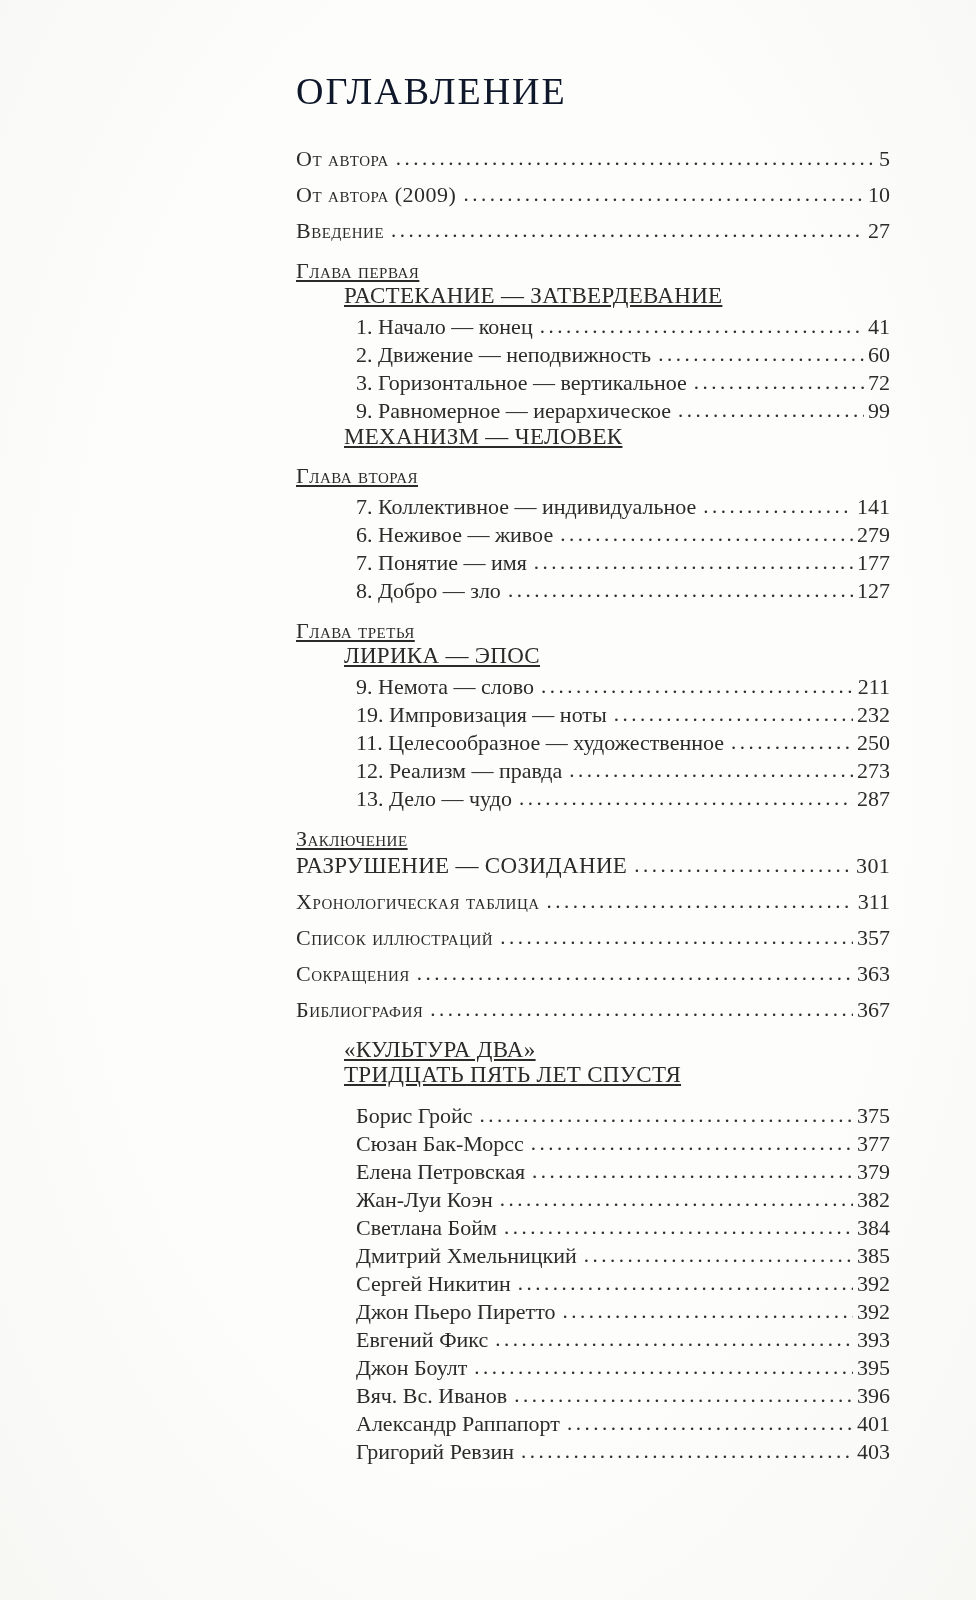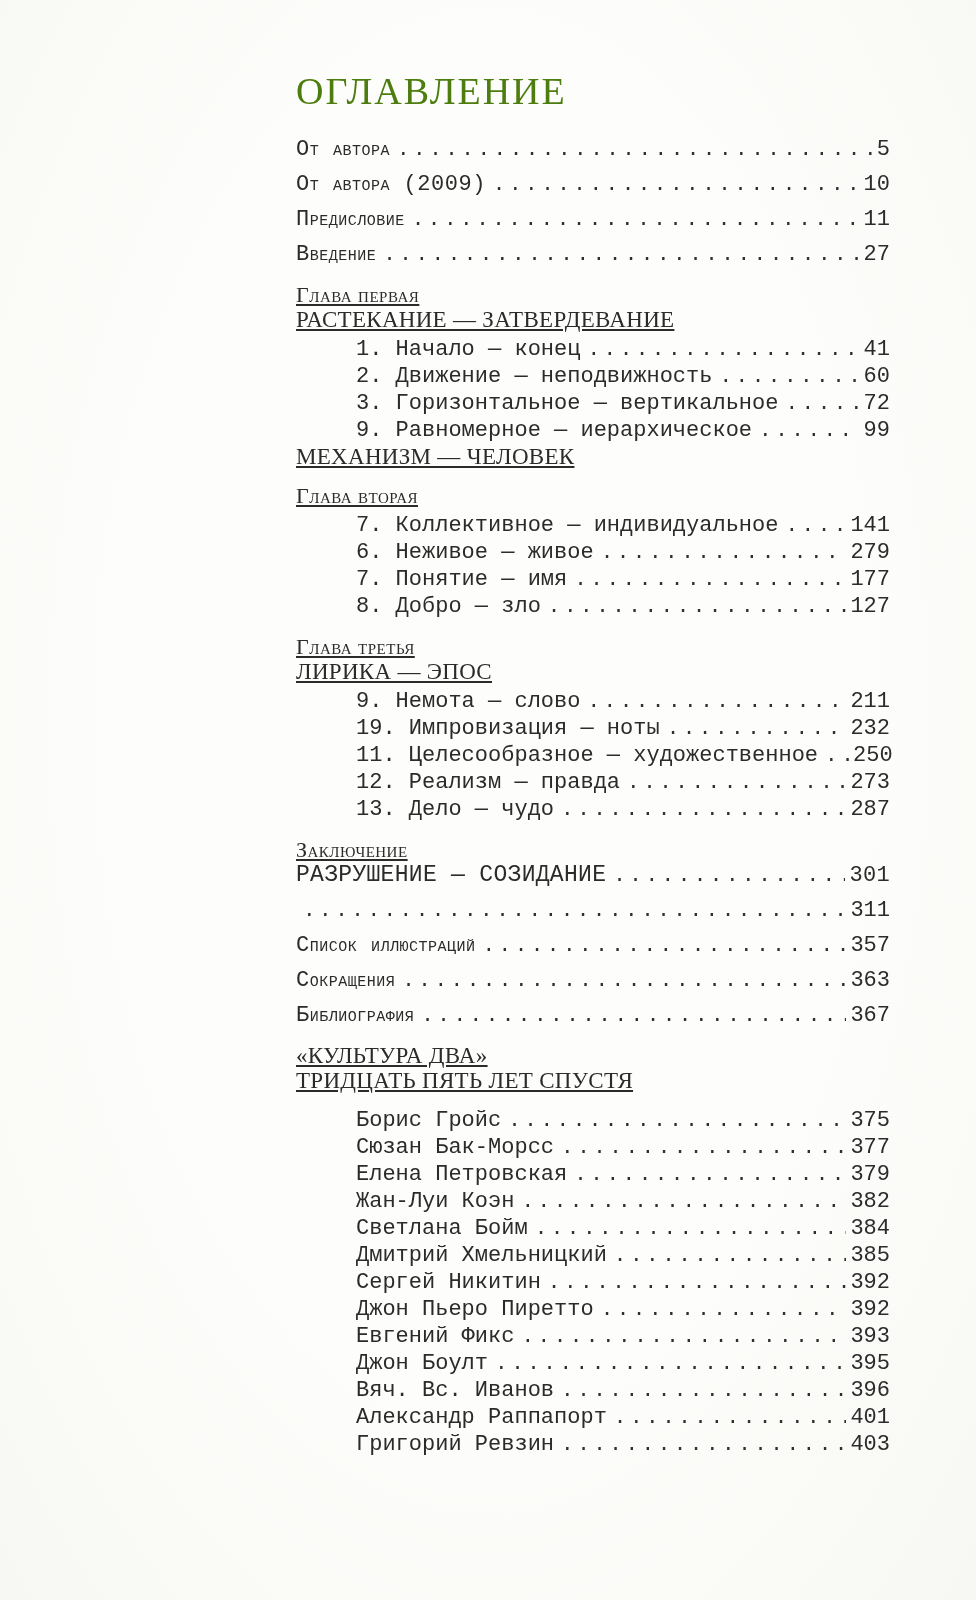--- a/index.html
+++ b/index.html
@@ -15,56 +15,56 @@
     font-family: "Liberation Serif", "DejaVu Serif", serif;
     -webkit-font-smoothing: antialiased;
   }
   main.page {
     box-sizing: border-box;
     width: 976px;
     height: 1600px;
     padding: 70px 86px 0 296px;
   }
   h1.page-title {
-    margin: 0 0 24px 0;
+    margin: 0 0 32px 0;
     font-size: 38px;
     font-weight: normal;
     line-height: 42px;
     letter-spacing: 2px;
-    color: #4d7c0f;
+    color: #0f172a;
   }
   
   .row {
     display: flex;
     align-items: center;
     font-size: 22px;
     line-height: 27px;
     margin-bottom: 8px;
     white-space: nowrap;
-    font-family: Liberation Mono, monospace;
   }
   .row .label { flex: none; }
   .row.indent {
     padding-left: 60px;
     margin-bottom: 0;
   }
   .row.caps { font-size: 23px; letter-spacing: 0.3px; }
   .sc .label {
     font-variant: small-caps;
     letter-spacing: 0.5px;
   }
   .h {
     font-size: 22px;
     line-height: 25px;
     white-space: nowrap;
     text-decoration: underline;
   }
   .h.caps {
     font-size: 23px;
     letter-spacing: 0.3px;
+    margin-left: 48px;
   }
   .gap-lg { margin-top: 14px; }
   .gap-sm { margin-top: 4px; }
   .dots {
     flex: 1 1 auto;
     overflow: hidden;
     white-space: nowrap;
     min-width: 24px;
     margin: 0 4px 0 7px;
   }
@@ -89,25 +89,20 @@
         <span class="label">От автора</span>
         <span class="dots"></span>
         <span class="pg">5</span>
       </div>
       <div class="row sc">
         <span class="label">От автора (2009)</span>
         <span class="dots"></span>
         <span class="pg">10</span>
       </div>
       <div class="row sc">
-        <span class="label">Предисловие</span>
-        <span class="dots"></span>
-        <span class="pg">11</span>
-      </div>
-      <div class="row sc">
         <span class="label">Введение</span>
         <span class="dots"></span>
         <span class="pg">27</span>
       </div>
       <div class="h sc gap-lg"><span class="label">Глава первая</span></div>
       <div class="h caps"><span class="label">РАСТЕКАНИЕ — ЗАТВЕРДЕВАНИЕ</span></div>
       <div class="row plain indent gap-sm">
         <span class="label">1. Начало — конец</span>
         <span class="dots"></span>
         <span class="pg">41</span>
@@ -176,20 +171,21 @@
         <span class="dots"></span>
         <span class="pg">287</span>
       </div>
       <div class="h sc gap-lg"><span class="label">Заключение</span></div>
       <div class="row caps">
         <span class="label">РАЗРУШЕНИЕ — СОЗИДАНИЕ</span>
         <span class="dots"></span>
         <span class="pg">301</span>
       </div>
       <div class="row sc">
+        <span class="label">Хронологическая таблица</span>
         <span class="dots"></span>
         <span class="pg">311</span>
       </div>
       <div class="row sc">
         <span class="label">Список иллюстраций</span>
         <span class="dots"></span>
         <span class="pg">357</span>
       </div>
       <div class="row sc">
         <span class="label">Сокращения</span>

